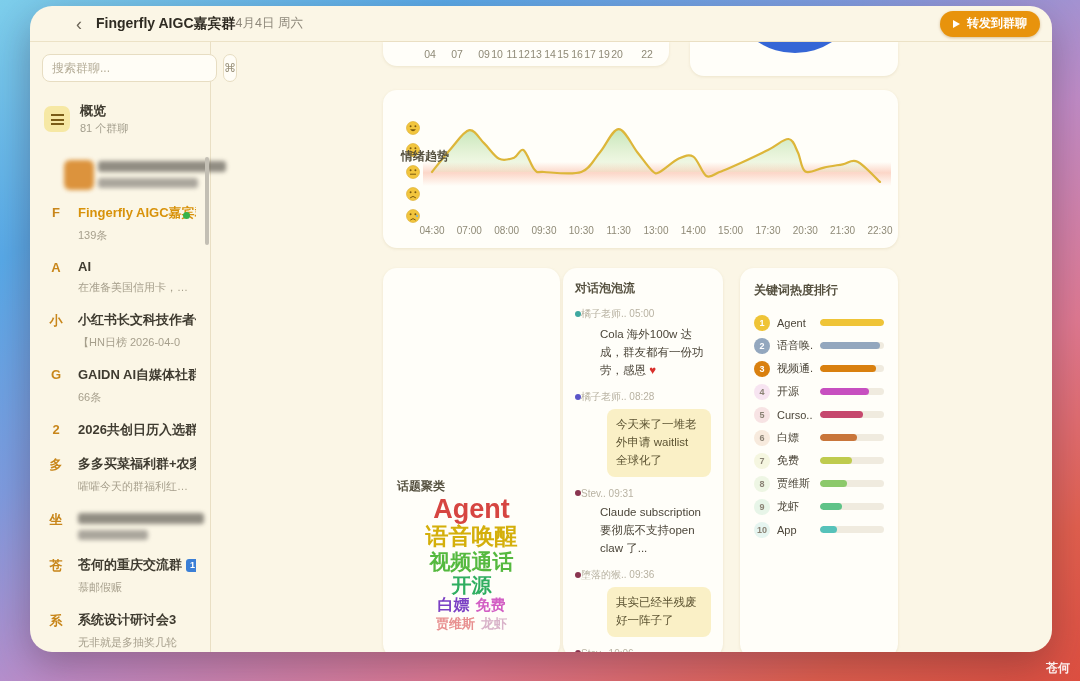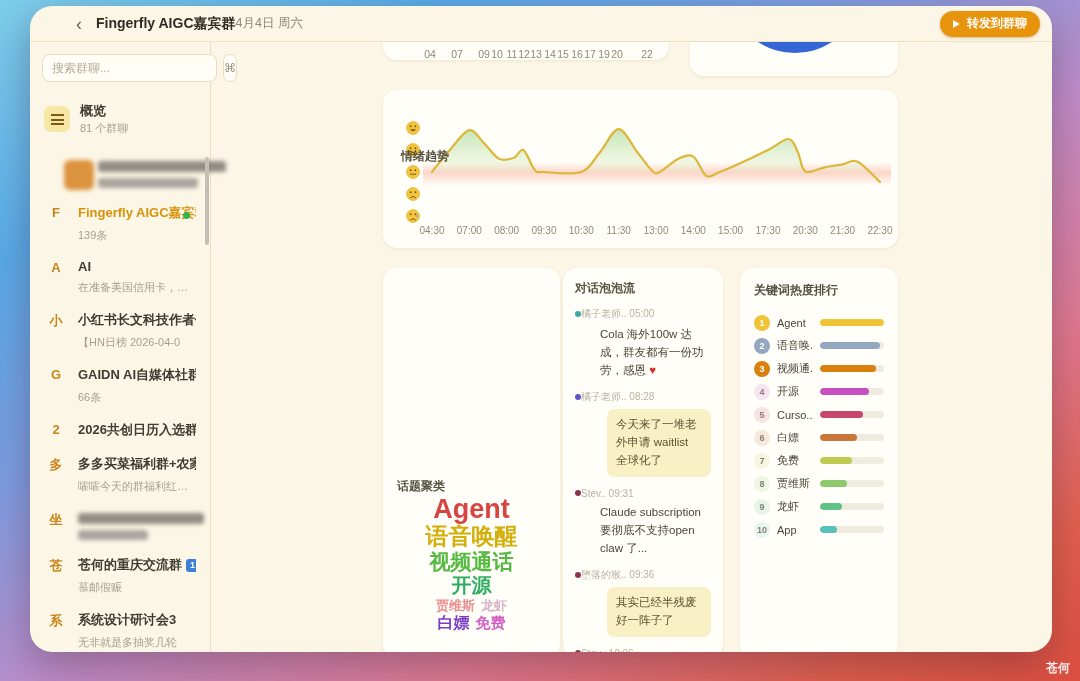--- a/index.html
+++ b/index.html
@@ -63,21 +63,21 @@
   .g-badge { display:inline-block; min-width:13px; height:13px; border-radius:3px; background:#3b7fd6; color:#fff; font-size:9px; line-height:13px; text-align:center; font-weight:bold; padding:0 1px; }
   .scrib { background:#8f8b84; border-radius:3px; filter:blur(2px); opacity:.75; }
   .scrib.av { position:absolute; left:-14px; top:2px; width:30px; height:30px; background:#D9892B; border-radius:6px; opacity:.9; }
   .sb-scroll { position:absolute; right:1px; top:115px; width:4px; height:88px; border-radius:2px; background:#c3bfb4; cursor:grab; }
   
   .content { position:absolute; left:181px; top:36px; right:0; bottom:0; }
   .card { position:absolute; background:#FFFEF9; border-radius:14px; box-shadow:0 1px 3px rgba(170,150,90,.18); }
   .card.cut-top { border-radius:0 0 14px 14px; }
   .card-title { font-size:12px; color:#55503f; font-weight:bold; }
   
-  .card-axis { left:172px; top:0; width:286px; height:18px; }
+  .card-axis { left:172px; top:0; width:286px; height:24px; }
   .axis-ticks { position:relative; height:100%; }
   .axis-ticks span { position:absolute; top:6px; transform:translateX(-50%); font-size:10.5px; color:#8f8a77; }
   .card-donut { left:479px; top:0; width:208px; height:34px; }
   .donut-arc { position:absolute; left:60px; top:0; }
   
   .card-emotion { left:172px; top:48px; width:515px; height:158px; }
   .card-emotion .card-title { position:absolute; left:18px; top:13px;margin-top:45px; }
   
   .card-topic { left:172px; top:226px; width:177px; height:390px; overflow:hidden; }
   .card-topic .card-title { position:absolute; left:14px; top:210px; }
@@ -333,22 +333,22 @@
       </svg>
     </div>
 
     <div class="card card-topic">
       <span class="card-title">话题聚类</span>
       <div class="cloud">
           <div class="cl-line"><span style="font-size: 27px; color: rgb(214, 69, 65);">Agent</span></div>
           <div class="cl-line"><span style="font-size: 23px; color: rgb(212, 175, 11);">语音唤醒</span></div>
           <div class="cl-line"><span style="font-size: 21px; color: rgb(85, 185, 63);">视频通话</span></div>
           <div class="cl-line"><span style="font-size: 20px; color: rgb(47, 174, 96);">开源</span></div>
+          <div class="cl-line"><span style="font-size: 16px; color: rgb(123, 63, 196);">白嫖</span><span style="font-size: 15px; color: rgb(210, 95, 196);">免费</span></div>
           <div class="cl-line"><span style="font-size: 13px; color: rgb(232, 144, 144);">贾维斯</span><span style="font-size: 13px; color: rgb(217, 179, 201);">龙虾</span></div>
-          <div class="cl-line"><span style="font-size: 16px; color: rgb(123, 63, 196);">白嫖</span><span style="font-size: 15px; color: rgb(210, 95, 196);">免费</span></div>
         </div>
     </div>
 
     <div class="card card-bubbles">
       <div class="card-title">对话泡泡流</div>
       <div id="msg-list">
           <div class="msg">
             <div class="msg-head">
               <span class="msg-dot" style="background: rgb(63, 168, 160);"></span>
               <span class="msg-meta">橘子老师.. 05:00</span>

